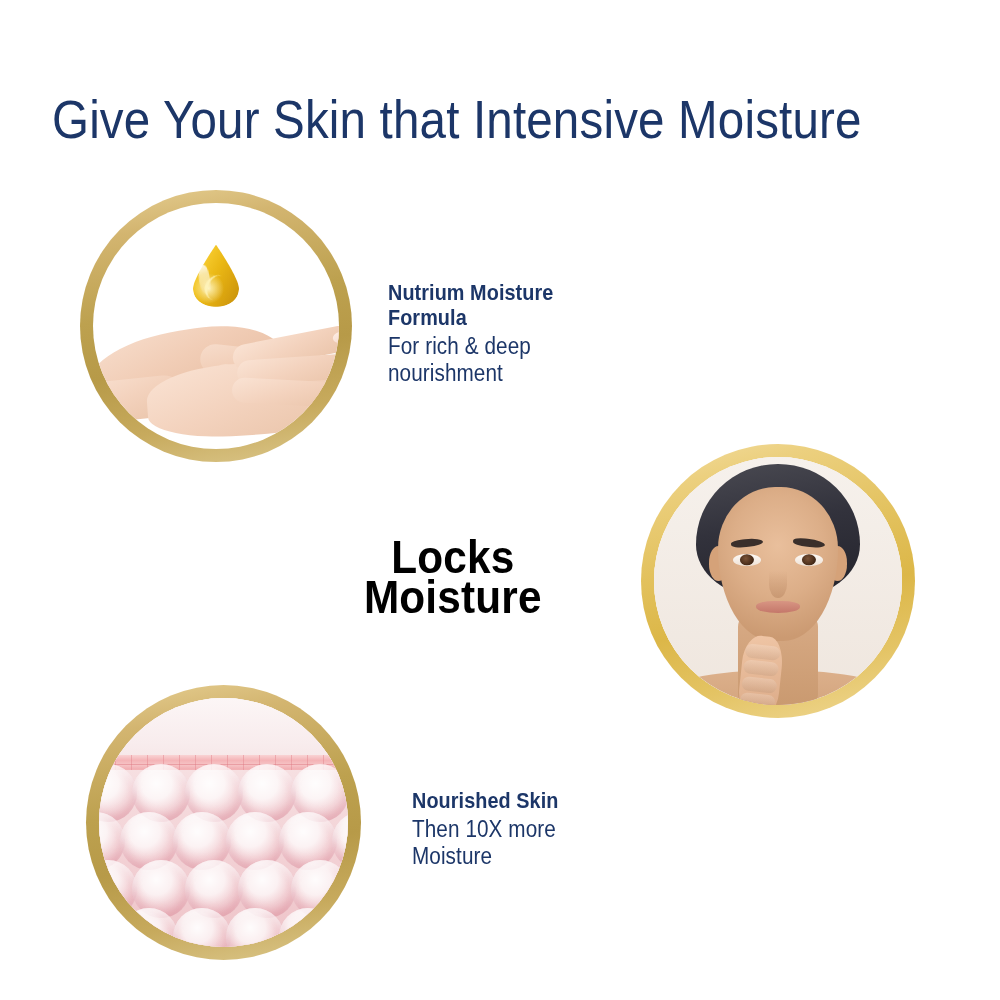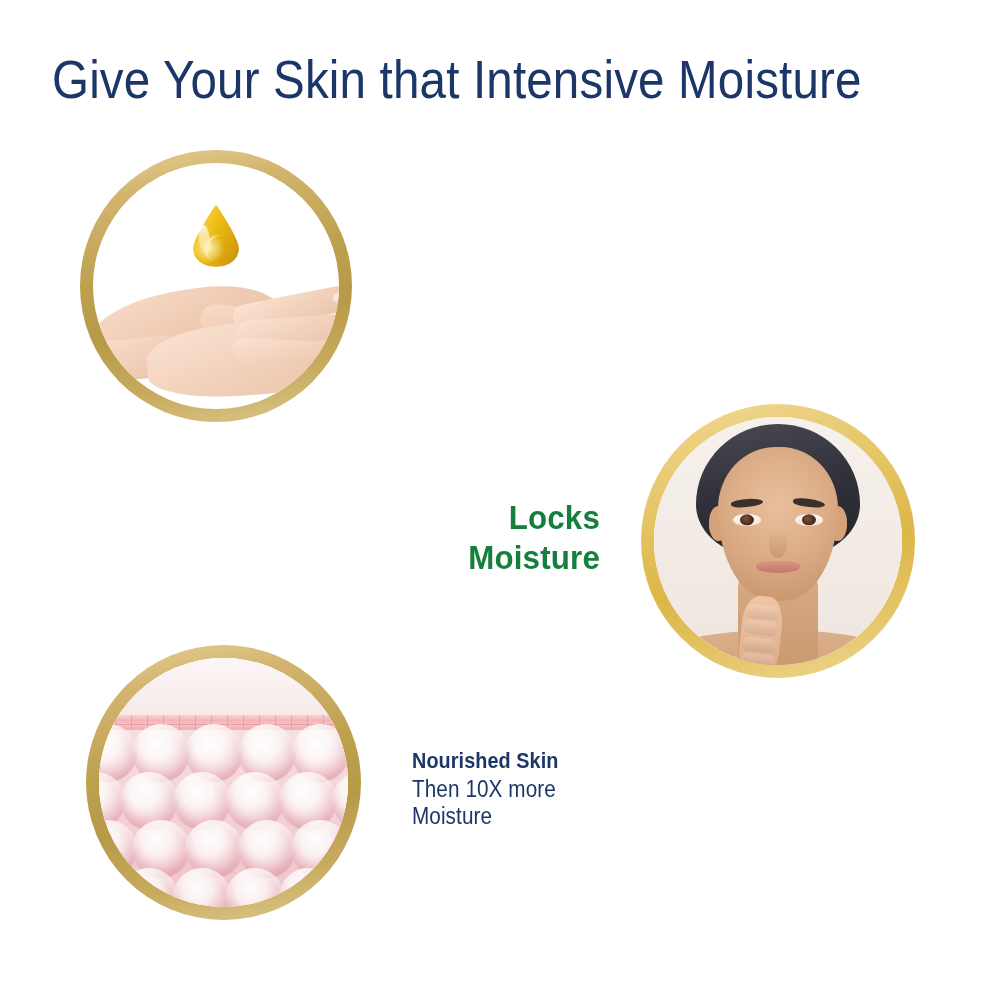--- a/index.html
+++ b/index.html
@@ -1,21 +1,21 @@
 <!DOCTYPE html>
 <html><head>
 <meta charset="utf-8">
 <style>
   html,body{margin:0;padding:0;background:#ffffff;}
   body{
     width:1000px;height:1000px;overflow:hidden;position:relative;
     font-family:"Liberation Sans","DejaVu Sans",sans-serif;
     -webkit-font-smoothing:antialiased;
   }
-  .stage{position:absolute;inset:0;background:#ffffff;}
+  .stage{position:absolute;inset:0;background:#ffffff;margin-top:40px;}
 
   
   .page-title{
     position:absolute;left:52px;top:48px;width:910px;
     font-size:54px;line-height:62px;font-weight:400;
     color:#1c3668;letter-spacing:0.2px;
     transform:scaleX(0.88);transform-origin:left center;
     white-space:nowrap;
   }
 
@@ -162,22 +162,22 @@
   }
   .cap-sub{
     font-weight:400;font-size:23px;line-height:27px;margin-top:3px;
     transform:scaleX(0.90);transform-origin:left top;letter-spacing:.1px;
   }
   #caption-formula{left:388px;top:240px;width:290px;}
   #caption-nourished{left:412px;top:748px;width:290px;}
 
   #caption-locks{
     position:absolute;right:400px;top:497px;width:320px;
-    text-align:right;color:#15803d;font-weight:700;
-    font-size:34px;line-height:40px;letter-spacing:.2px;
+    text-align:center;color:#000000;font-weight:700;
+    font-size:46px;line-height:40px;letter-spacing:.2px;
   }
   #caption-locks .ln{display:block;transform:scaleX(0.92);transform-origin:right center;}
 </style>
 </head>
 <body>
 
 <div class="stage">
 
   <div class="page-title" id="page-title">Give Your Skin that Intensive Moisture</div>
 
@@ -204,20 +204,26 @@
           <div class="nail" style="right:4px;top:24%;width:16px;height:11px;"></div>
         </div>
         <div class="hand finger-p3 skin-b">
           <div class="nail" style="right:4px;top:24%;width:15px;height:10px;"></div>
         </div>
       </div>
 
     </div>
   </div>
 
+  <div class="caption" id="caption-formula">
+    <div class="cap-head">Nutrium Moisture</div>
+    <div class="cap-head">Formula</div>
+    <div class="cap-sub">For rich &amp; deep</div>
+    <div class="cap-sub" style="margin-top:0">nourishment</div>
+  </div>
 
   <div class="badge" id="badge-face">
     <div class="ring ring-gold-bright"></div>
     <div class="well">
       <div class="portrait">
         <div class="p-bg"></div>
         <div class="p-shoulders"></div>
         <div class="p-neck"></div>
         <div class="p-hair"></div>
         <div class="p-ear l"></div>

